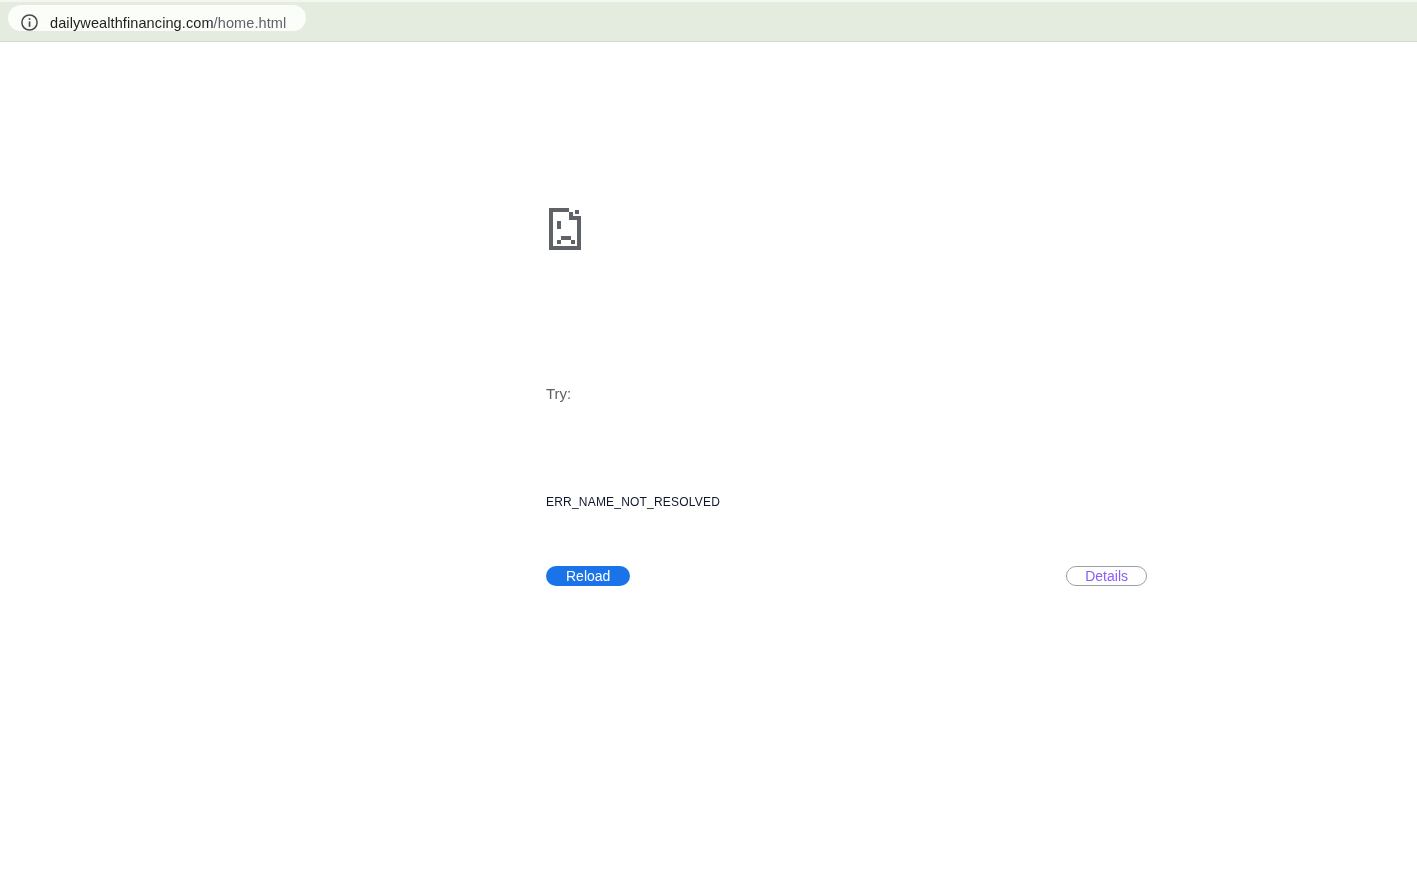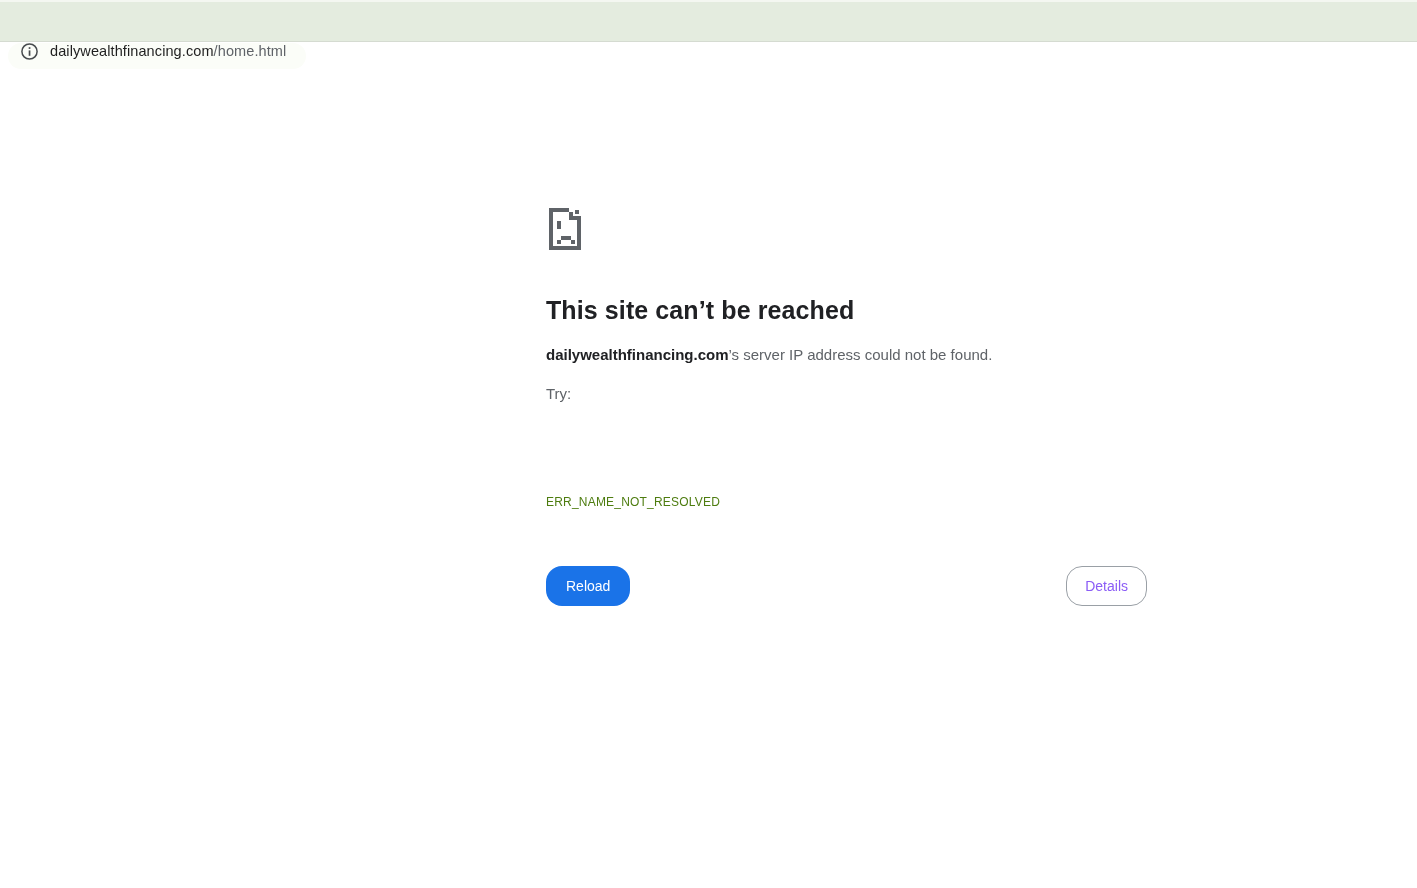--- a/index.html
+++ b/index.html
@@ -14,25 +14,24 @@
   .toolbar {
     position: absolute; top: 0; left: 0;
     width: 1417px; height: 42px;
     background: #e4ecdf;
     border-top: 2px solid #f4f7f1;
     border-bottom: 1px solid #d5dbd1;
   }
   .url-pill {
     position: absolute; top: 3px; left: 8px;
     height: 26px;
-    display: inline-flex; align-items: flex-start;
+    display: inline-flex; align-items: flex-end;
     background: #fbfdf8;
     border-radius: 17px;
     padding: 0 20px 0 13px;
-    margin-top: 38px;
   }
   .info-icon { width: 17px; height: 17px; flex: 0 0 auto; }
   .url-text {
     margin-left: 12px;
     font-size: 14.5px;
     white-space: nowrap;
     letter-spacing: 0.1px;
   }
   .url-domain { color: #1f1f1f; }
   .url-path   { color: #5f6368; }
@@ -72,31 +71,31 @@
     color: #5f6368;
   }
   .suggestions a {
     color: #1a73e8;
     text-decoration: none;
     cursor: pointer;
   }
 
   .error-code {
     position: absolute; top: 453px; left: 0;
-    font-size: 12px; color: #4d7c0f;
+    font-size: 12px; color: #0f172a;
     letter-spacing: 0.2px;
   }
 
   .button-row {
     position: absolute; top: 524px; left: 0;
     width: 601px;
     display: flex; justify-content: space-between; align-items: center;
   }
   .btn {
-    height: 40px;
+    height: 20px;
     border-radius: 16px;
     font-size: 14px;
     font-family: "Liberation Sans", "DejaVu Sans", sans-serif;
     padding: 0 20px;
     cursor: pointer;
     display: inline-flex; align-items: center;
   }
   .btn-primary {
     background: #1a73e8;
     border: none;
@@ -134,23 +133,21 @@
       <rect x="28" y="4" width="4" height="4"></rect>
 
       <rect x="10" y="15" width="4" height="8"></rect>
 
       <rect x="14" y="30" width="10" height="4"></rect>
       <rect x="10" y="34" width="4" height="4"></rect>
       <rect x="24" y="34" width="4" height="4"></rect>
     </g>
   </svg>
 
-  <h1 class="page-title">This site can’t be reached</h1>
 
-  <p class="message"><b>dailywealthfinancing.com</b><span>’s server IP address could not be found.</span></p>
 
   <div class="try-label">Try:</div>
 
 
   <div class="error-code">ERR_NAME_NOT_RESOLVED</div>
 
   <div class="button-row">
     <button class="btn btn-primary">Reload</button>
     <button class="btn btn-secondary">Details</button>
   </div>

